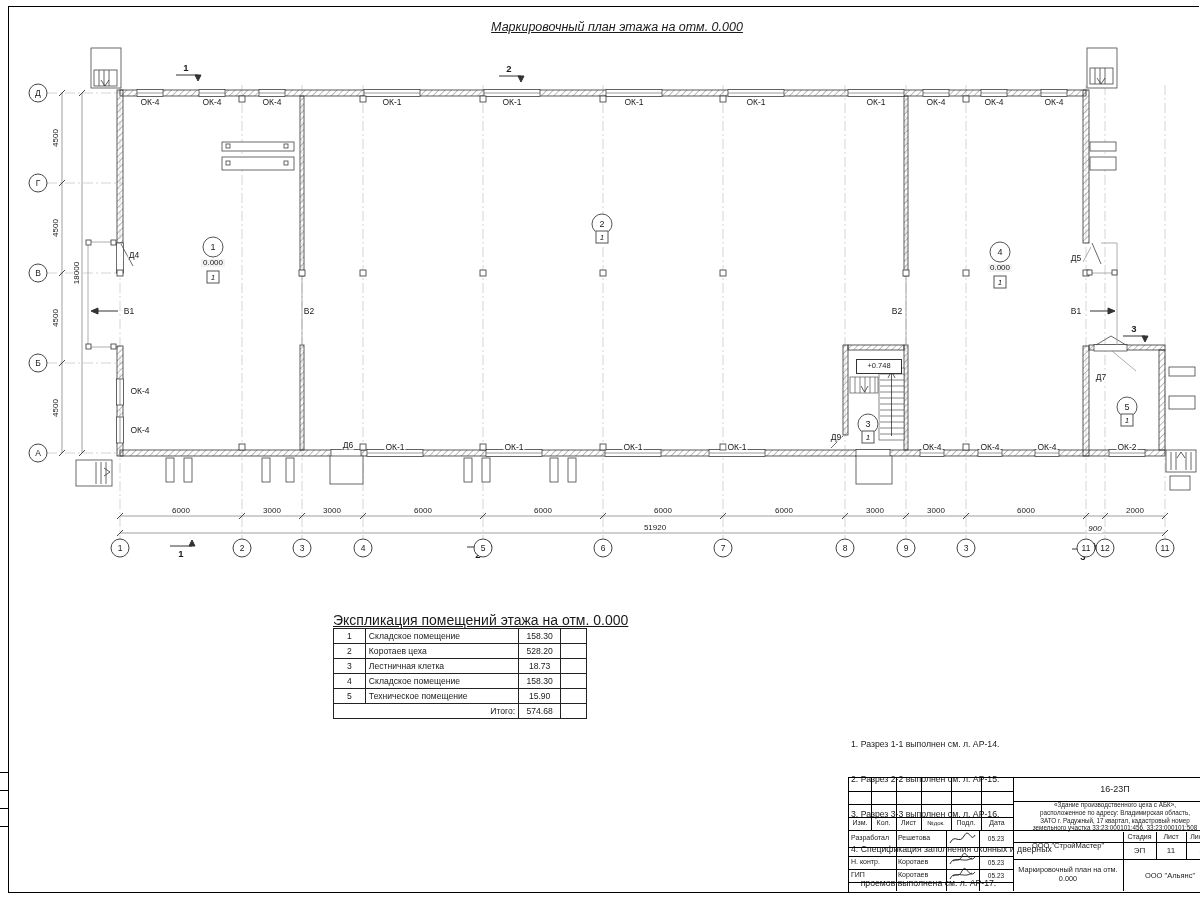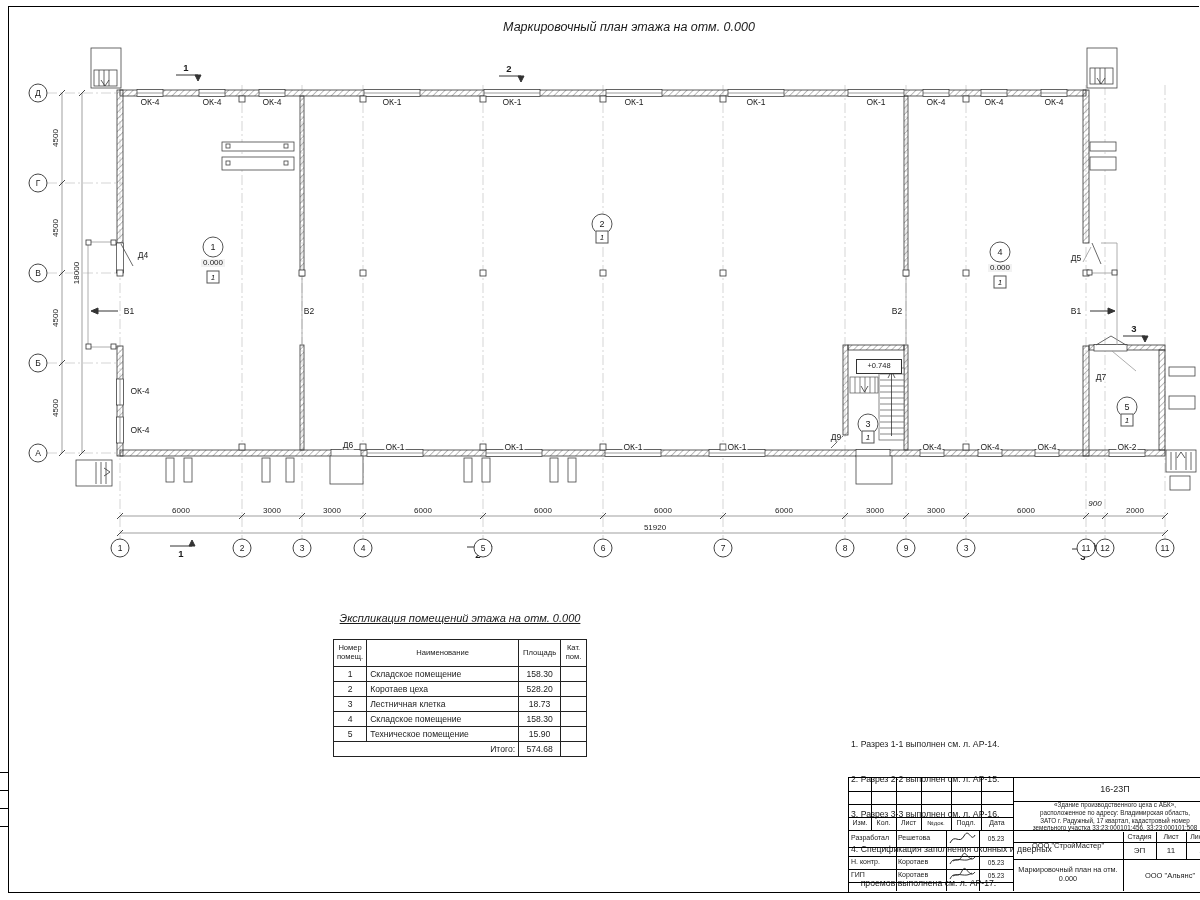--- a/index.html
+++ b/index.html
@@ -12,27 +12,27 @@
   .pl.rot{transform:translate(-50%,-50%) rotate(-90deg);}
   .sec{font-size:9.5px;font-weight:bold;background:transparent;}
   .axc{width:17px;height:17px;border:1px solid #444;border-radius:50%;background:#fff;
        font-size:8.5px;display:flex;align-items:center;justify-content:center;}
   .roomc{width:19px;height:19px;border:1px solid #555;border-radius:50%;background:#fff;
        font-size:9px;display:flex;align-items:center;justify-content:center;}
   .floorbox{width:11px;height:11px;border:1px solid #555;background:#fff;font-style:italic;
        font-size:8px;display:flex;align-items:center;justify-content:center;}
   .elev{font-size:8px;background:#f2f2f2;padding:0 2px;}
   .sheet-title{position:absolute;left:617px;top:20px;transform:translateX(-50%);
-       font-size:12.5px;font-style:italic;white-space:nowrap;margin-left:12px;}
+       font-size:12.5px;font-style:italic;text-decoration:underline;white-space:nowrap;}
   .stair-elev{position:absolute;left:856px;top:359px;width:44px;height:13px;border:1px solid #333;
        background:#fff;font-size:7.5px;text-align:center;line-height:12px;}
   
   .sched{position:absolute;left:333px;top:612px;width:254px;}
-  .sched-cap{font-size:11px;font-style:italic;text-decoration:underline;text-align:center;
-       margin-bottom:15px;white-space:nowrap;}
+  .sched-cap{font-size:14px;text-decoration:underline;text-align:center;
+       margin-bottom:0;white-space:nowrap;}
   table.sch{border-collapse:collapse;width:254px;}
   table.sch th,table.sch td{border:1px solid #222;font-weight:normal;padding:1px 3px;}
   table.sch th{font-size:7.6px;line-height:1.15;}
   table.sch td{font-size:8.6px;height:12px;}
   table.sch .c{text-align:center;} .r{text-align:right;}
   table.sch tr.hdr th{height:24px;}
   table.sch{border:1.5px solid #000;}
   
   .notes{position:absolute;left:851px;top:716px;font-size:8.7px;line-height:11.6px;white-space:pre;}
   
@@ -356,21 +356,21 @@
       <div class="pl lbl" style="left: 395px; top: 447px;">ОК-1</div>
       <div class="pl lbl" style="left: 514px; top: 447px;">ОК-1</div>
       <div class="pl lbl" style="left: 633px; top: 447px;">ОК-1</div>
       <div class="pl lbl" style="left: 737px; top: 447px;">ОК-1</div>
       <div class="pl lbl" style="left: 836px; top: 437px;">Д9</div>
       <div class="pl lbl" style="left: 873px; top: 423px;">Д1</div>
       <div class="pl lbl" style="left: 932px; top: 447px;">ОК-4</div>
       <div class="pl lbl" style="left: 990px; top: 447px;">ОК-4</div>
       <div class="pl lbl" style="left: 1047px; top: 447px;">ОК-4</div>
       <div class="pl lbl" style="left: 1127px; top: 447px;">ОК-2</div>
-      <div class="pl lbl" style="left: 143px; top: 255px;">Д4</div>
+      <div class="pl lbl" style="left: 134px; top: 255px;">Д4</div>
       <div class="pl lbl" style="left: 129px; top: 311px;">В1</div>
       <div class="pl lbl" style="left: 309px; top: 311px;">В2</div>
       <div class="pl lbl" style="left: 897px; top: 311px;">В2</div>
       <div class="pl lbl" style="left: 1076px; top: 258px;">Д5</div>
       <div class="pl lbl" style="left: 1076px; top: 311px;">В1</div>
       <div class="pl lbl" style="left: 1101px; top: 377px;">Д7</div>
       <div class="pl sec" style="left: 186px; top: 68px;">1</div>
       <div class="pl sec" style="left: 509px; top: 69px;">2</div>
       <div class="pl sec" style="left: 181px; top: 554px;">1</div>
       <div class="pl sec" style="left: 478px; top: 555px;">2</div>
@@ -402,21 +402,21 @@
       <div class="pl lbl dim" style="left: 181px; top: 511px;">6000</div>
       <div class="pl lbl dim" style="left: 272px; top: 511px;">3000</div>
       <div class="pl lbl dim" style="left: 332px; top: 511px;">3000</div>
       <div class="pl lbl dim" style="left: 423px; top: 511px;">6000</div>
       <div class="pl lbl dim" style="left: 543px; top: 511px;">6000</div>
       <div class="pl lbl dim" style="left: 663px; top: 511px;">6000</div>
       <div class="pl lbl dim" style="left: 784px; top: 511px;">6000</div>
       <div class="pl lbl dim" style="left: 875px; top: 511px;">3000</div>
       <div class="pl lbl dim" style="left: 936px; top: 511px;">3000</div>
       <div class="pl lbl dim" style="left: 1026px; top: 511px;">6000</div>
-      <div class="pl lbl dim" style="left: 1095px; top: 504px; font-style: italic;">900</div>
+      <div class="pl lbl dim" style="left: 1095px; top: 529px; font-style: italic;">900</div>
       <div class="pl lbl dim" style="left: 1135px; top: 511px;">2000</div>
       <div class="pl roomc" style="left: 213px; top: 247px;">1</div>
       <div class="pl lbl elev" style="left: 213px; top: 263px;">0.000</div>
       <div class="pl floorbox" style="left: 213px; top: 277px;">1</div>
       <div class="pl roomc" style="left: 602px; top: 224px;">2</div>
       <div class="pl floorbox" style="left: 602px; top: 237px;">1</div>
       <div class="pl roomc" style="left: 868px; top: 424px;">3</div>
       <div class="pl floorbox" style="left: 868px; top: 437px;">1</div>
       <div class="pl roomc" style="left: 1000px; top: 252px;">4</div>
       <div class="pl lbl elev" style="left: 1000px; top: 268px;">0.000</div>
@@ -431,26 +431,20 @@
   <div class="sched">
     <div class="sched-cap">Экспликация помещений этажа на отм. 0.000</div>
     <table class="sch">
       <colgroup>
           <col style="width:32px">
           <col style="width:154px">
           <col style="width:42px">
           <col style="width:26px">
         </colgroup>
       <tbody>
-          <tr class="hdr">
-        <th>Номер помещ.</th>
-        <th>Наименование</th>
-        <th>Площадь</th>
-        <th>Кат. пом.</th>
-      </tr>
       <tr>
         <td class="c">1</td>
         <td>Складское помещение</td>
         <td class="c">158.30</td>
         <td></td>
       </tr>
       <tr>
         <td class="c">2</td>
         <td>Коротаев цеха</td>
         <td class="c">528.20</td>

